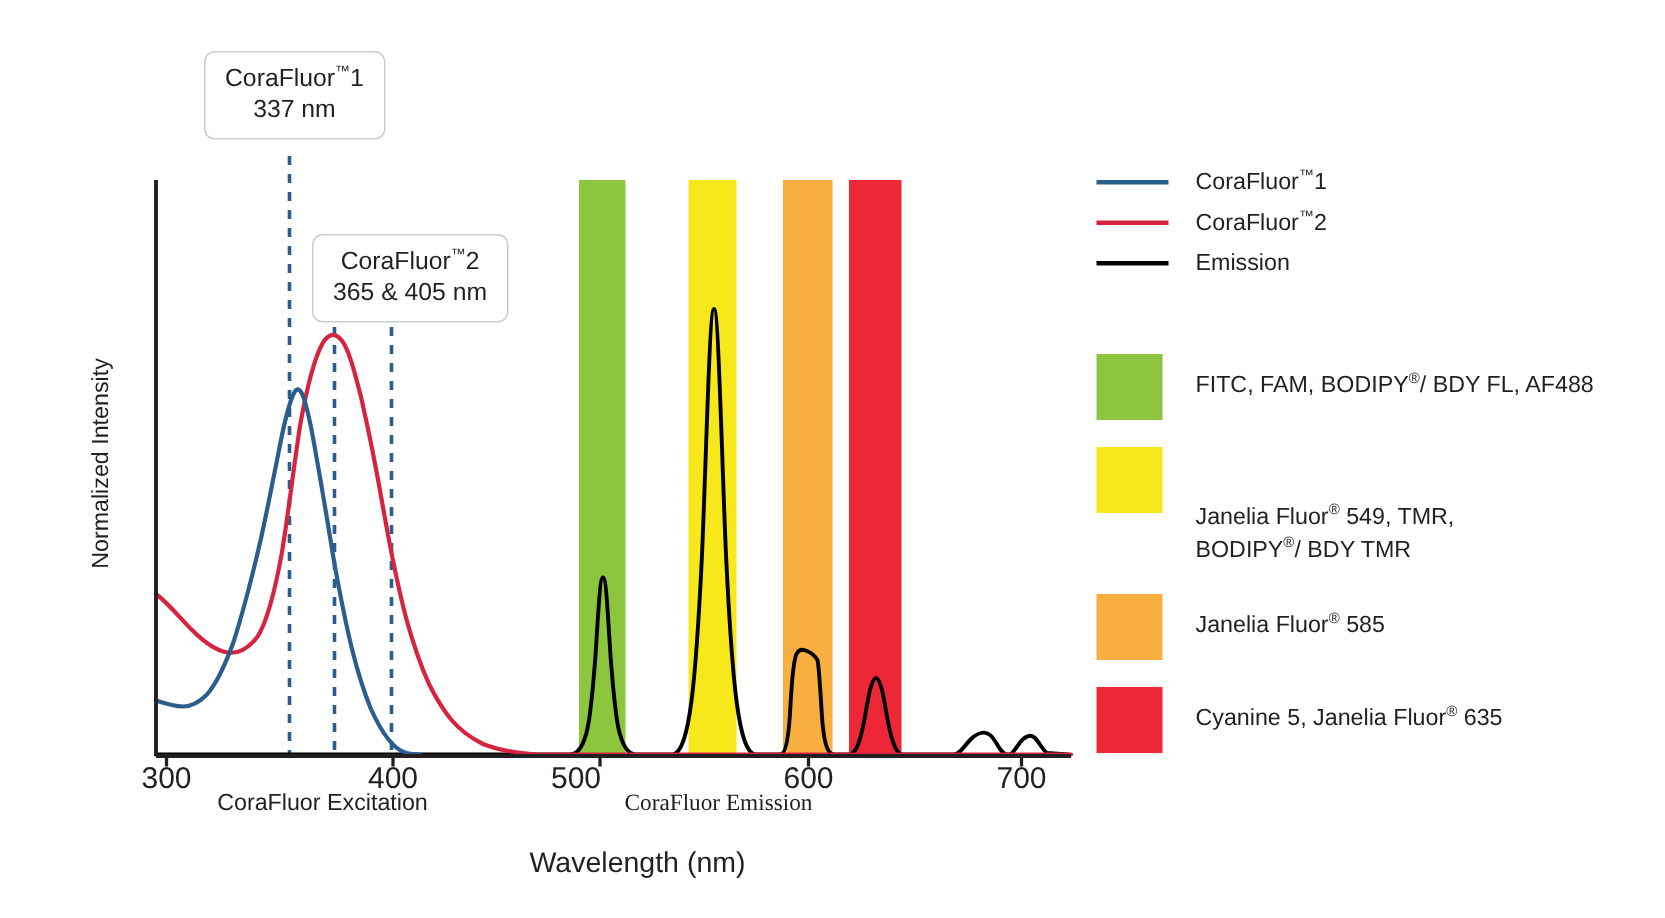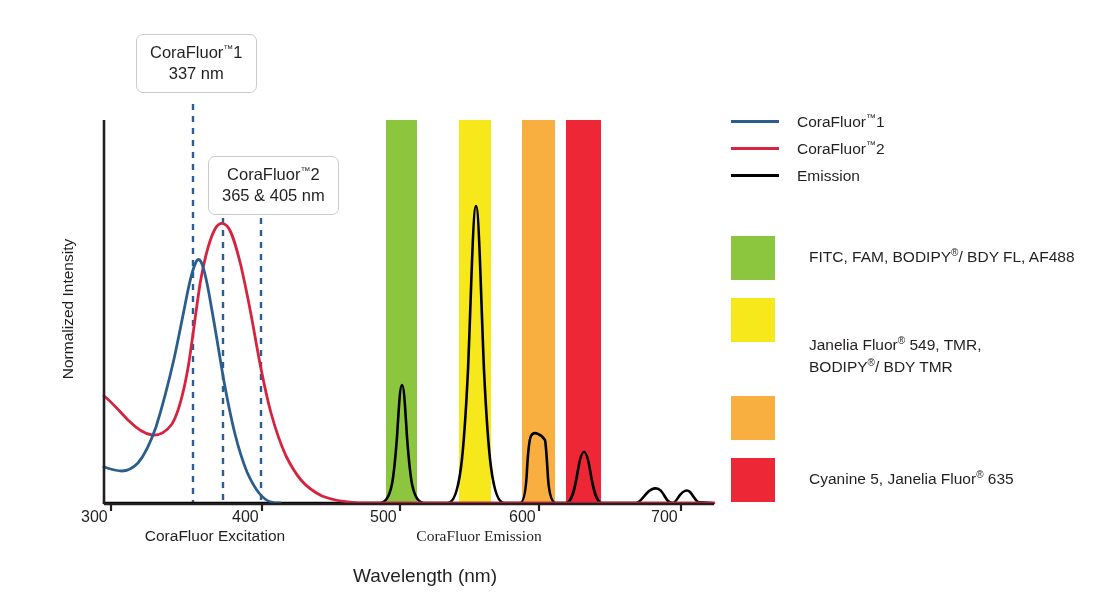--- a/index.html
+++ b/index.html
@@ -44,23 +44,23 @@
   }
   .callout .l1 { display: block; }
   .callout .l2 { display: block; }
   #callout-1 { left: 136px; top: 34px; }
   #callout-2 { left: 208px; top: 156px; }
   .tm { font-size: 10px; vertical-align: super; letter-spacing: 0; }
 
   
   .axis-tick-label {
     position: absolute;
-    font-size: 16px;
-    color: #231f20;
-    text-align: left;
+    font-size: 20px;
+    color: #231f20;
+    text-align: center;
     width: 60px;
   }
   .band-label {
     position: absolute;
     font-size: 15.5px;
     color: #231f20;
     text-align: center;
     width: 240px;
   }
   #xaxis-title {
@@ -119,21 +119,20 @@
   #dyes-list {
     position: absolute;
     left: 731px;
     top: 236px;
     width: 375px;
   }
   .dye-row {
     display: flex;
     align-items: flex-start;
     margin-bottom: 18px;
-    gap: 12px;
   }
   .dye-swatch {
     width: 44px;
     height: 44px;
     flex: 0 0 auto;
     margin-right: 22px;
   }
   .dye-label {
     font-size: 15.5px;
     line-height: 1.35;
@@ -247,21 +246,21 @@
     <span class="l2">337 nm</span>
   </div>
 
   <div class="callout" id="callout-2">
     <span class="l1"><span>CoraFluor</span><span class="tm">™</span><span>2</span></span>
     <span class="l2">365 &amp; 405 nm</span>
   </div>
 
   <div class="axis-tick-label" style="left:81px;  top:508px;">300</div>
   <div class="axis-tick-label" style="left:232px; top:508px;">400</div>
-  <div class="axis-tick-label" style="left:370px; top:508px;">500</div>
+  <div class="axis-tick-label" style="left:354px; top:508px;">500</div>
   <div class="axis-tick-label" style="left:509px; top:508px;">600</div>
   <div class="axis-tick-label" style="left:651px; top:508px;">700</div>
 
   <div class="band-label" style="left:95px;  top:527px;">CoraFluor Excitation</div>
   <div class="band-label" style="left:359px; top:527px;font-family:Liberation Serif, serif;">CoraFluor Emission</div>
 
   <div id="xaxis-title">Wavelength (nm)</div>
   <div id="yaxis-title">Normalized Intensity</div>
 
   <div id="legend">
@@ -290,20 +289,21 @@
     <div class="dye-row two-line">
       <span class="dye-swatch" style="background:#f7e81c;"></span>
       <span class="dye-label">
         <span><span>Janelia Fluor</span><span class="reg">®</span><span> 549, TMR,</span></span><br>
         <span><span>BODIPY</span><span class="reg">®</span><span>/ BDY TMR</span></span>
       </span>
     </div>
 
     <div class="dye-row">
       <span class="dye-swatch" style="background:#f9ae40;"></span>
+      <span class="dye-label"><span>Janelia Fluor</span><span class="reg">®</span><span> 585</span></span>
     </div>
 
     <div class="dye-row">
       <span class="dye-swatch" style="background:#ee2737;"></span>
       <span class="dye-label"><span>Cyanine 5, Janelia Fluor</span><span class="reg">®</span><span> 635</span></span>
     </div>
 
   </div>
 </div>
 

